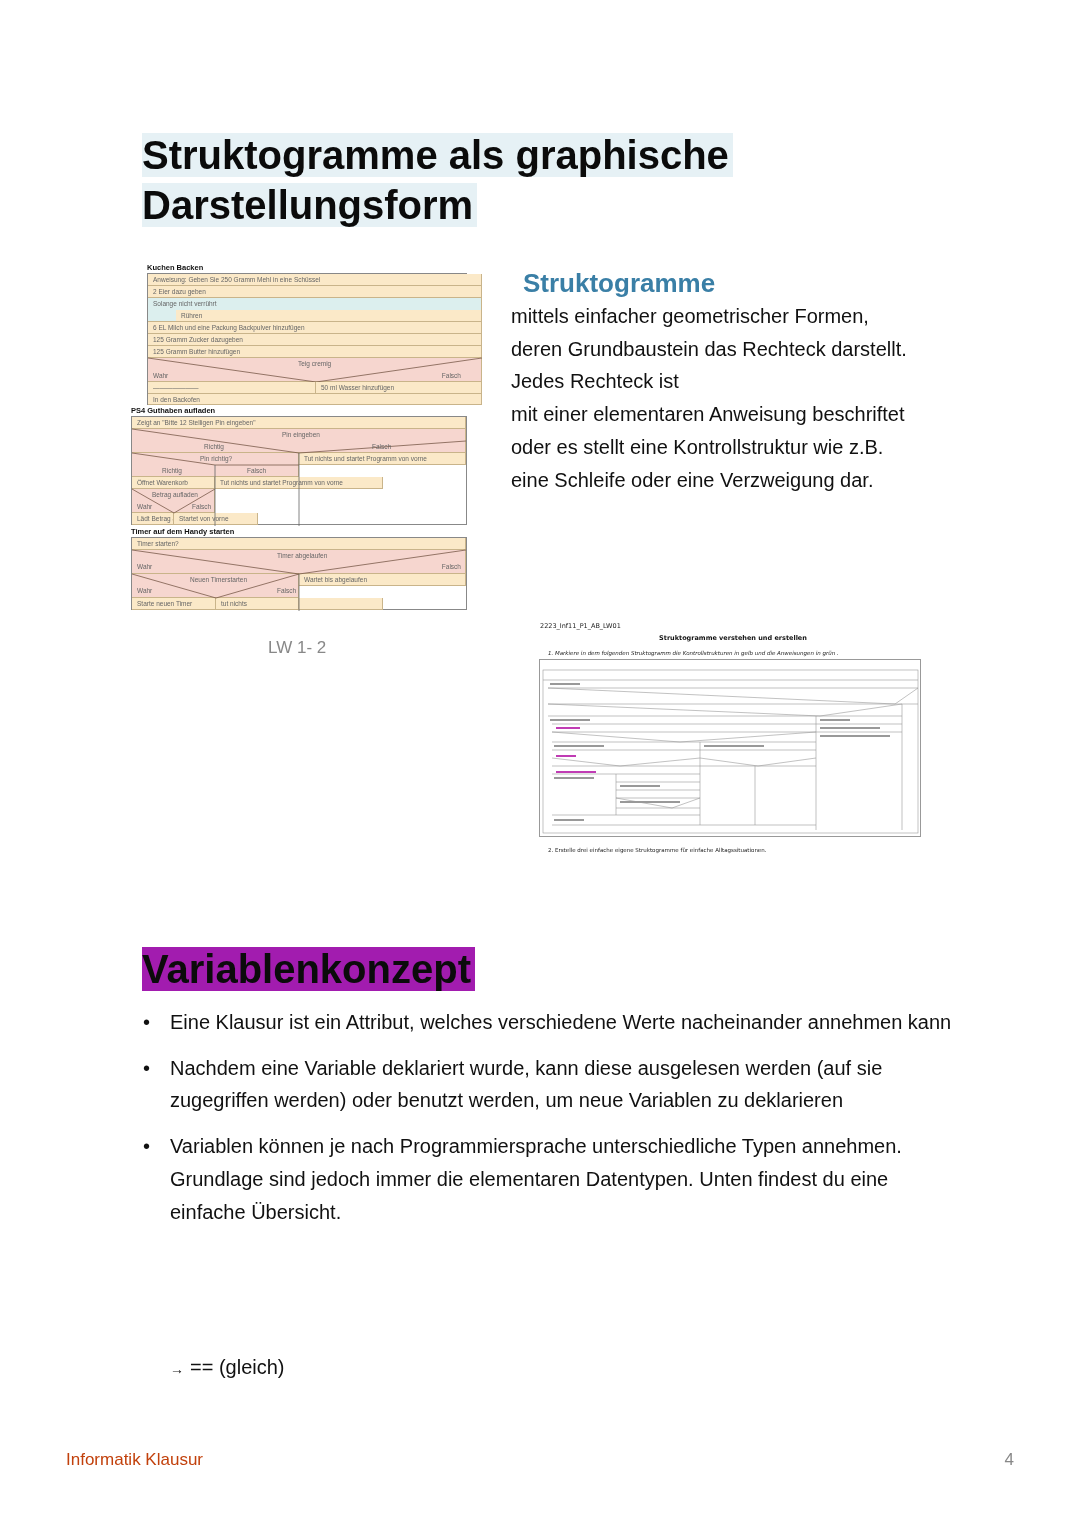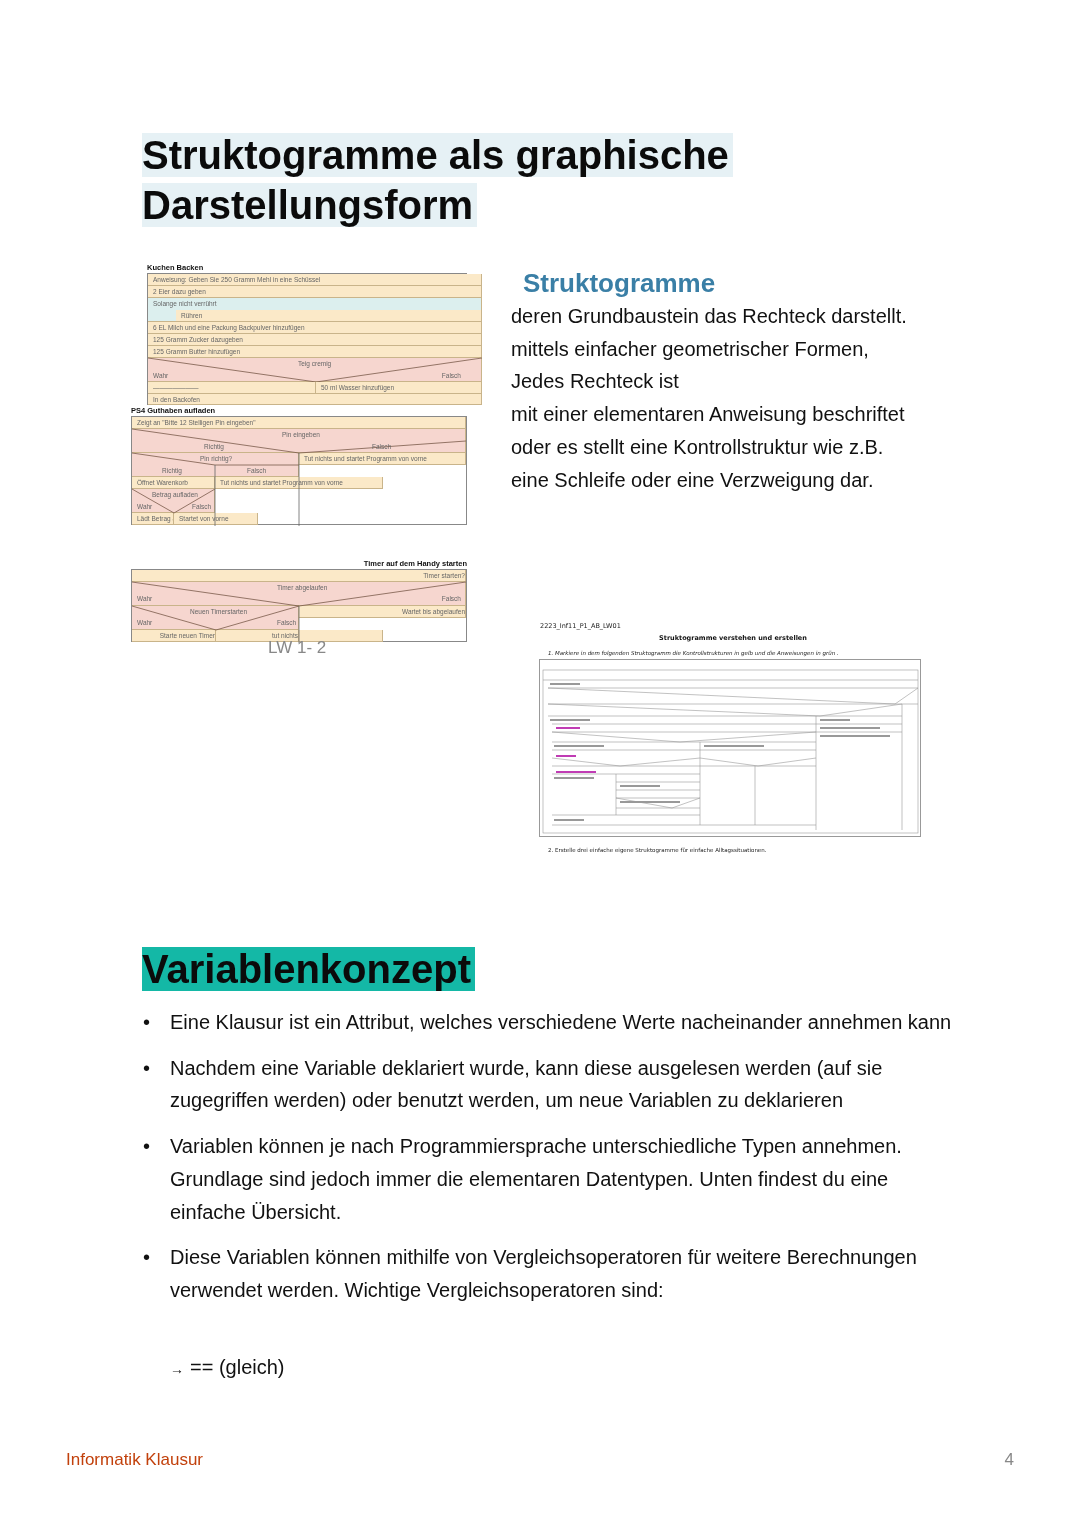--- a/index.html
+++ b/index.html
@@ -1,21 +1,21 @@
 <!DOCTYPE html>
 <html><head>
 <meta charset="utf-8">
 <style>
   * { box-sizing: border-box; margin: 0; padding: 0; }
   html, body { width: 1080px; height: 1528px; background: #ffffff; }
   body { position: relative; font-family: "Liberation Sans", sans-serif; color: #111; overflow: hidden; }
 
   .h1 { position: absolute; left: 142px; font-weight: bold; font-size: 40px; line-height: 50px; color: #0b0b0b; }
   .h1 span { background: #e6f1f5; padding: 0 4px 0 0; }
-  .h1.var span { background: #14b8a6; }
+  .h1.var span { background: #a21caf; }
 
   
   .sg { position: absolute; left: 131px; width: 336px; font-size: 6.5px; color: #666; }
   .sg-title { font-weight: bold; font-size: 7.5px; color: #111; height: 10px; line-height: 10px; }
   .sg-box { position: relative; border: 1px solid #888; background: #fff; }
   .cell { position: absolute; background: #fbe9c8; border-bottom: 1px solid #c9b48a; border-right: 1px solid #c9b48a; padding-left: 5px; line-height: 11px; white-space: nowrap; overflow: hidden; }
   .cell.loop { background: #dcefee; }
   .cell.cond { background: #f6d6cf; }
   .sg svg { position: absolute; left: 0; top: 0; }
   .lbl { position: absolute; white-space: nowrap; font-size: 6.5px; color: #666; }
@@ -97,21 +97,21 @@
     <div class="lbl" style="left:240px;top:26px;">Falsch</div>
     <div class="lbl" style="left:68px;top:38px;">Pin richtig?</div>
     <div class="lbl" style="left:30px;top:50px;">Richtig</div>
     <div class="lbl" style="left:115px;top:50px;">Falsch</div>
     <div class="lbl" style="left:20px;top:74px;">Betrag aufladen</div>
     <div class="lbl" style="left:5px;top:86px;">Wahr</div>
     <div class="lbl" style="left:60px;top:86px;">Falsch</div>
   </div>
 </div>
 
-<div class="sg" style="top:559px;text-align:right;">
+<div class="sg" style="top:527px;">
   <div class="sg-title">Timer auf dem Handy starten</div>
   <div class="sg-box" style="height:73px;">
     <div class="cell" style="left:0;top:0;width:334px;height:12px;">Timer starten?</div>
     <div class="cell cond" style="left:0;top:12px;width:334px;height:24px;"></div>
     <div class="cell cond" style="left:0;top:36px;width:167px;height:24px;"></div>
     <div class="cell" style="left:167px;top:36px;width:167px;height:12px;">Wartet bis abgelaufen</div>
     <div class="cell" style="left:0;top:60px;width:84px;height:12px;">Starte neuen Timer</div>
     <div class="cell" style="left:84px;top:60px;width:83px;height:12px;">tut nichts</div>
     <div class="cell" style="left:167px;top:60px;width:84px;height:12px;"></div>
     <svg width="336" height="73">
@@ -125,22 +125,22 @@
     <div class="lbl" style="left:58px;top:38px;">Neuen Timerstarten</div>
     <div class="lbl" style="left:5px;top:49px;">Wahr</div>
     <div class="lbl" style="left:145px;top:49px;">Falsch</div>
   </div>
 </div>
 
 <div class="caption">LW 1- 2</div>
 
 <div class="h2">Struktogramme</div>
 <div class="para">
+  <div>mittels einfacher geometrischer Formen,</div>
   <div>deren Grundbaustein das Rechteck darstellt.</div>
-  <div>mittels einfacher geometrischer Formen,</div>
   <div>Jedes Rechteck ist</div>
   <div>mit einer elementaren Anweisung beschriftet</div>
   <div>oder es stellt eine Kontrollstruktur wie z.B.</div>
   <div>eine Schleife oder eine Verzweigung dar.</div>
 </div>
 
 <div class="ws">
   <div class="ws-id">2223_Inf11_P1_AB_LW01</div>
   <div class="ws-title">Struktogramme verstehen und erstellen</div>
   <div class="ws-task1">1.  Markiere in dem folgenden Struktogramm die Kontrollstrukturen in gelb und die Anweisungen in grün .</div>
@@ -202,21 +202,20 @@
 </div>
 
 <div class="h1 var" style="top:944px;">
   <span>Variablenkonzept</span>
 </div>
 
 <ul class="bullets">
   <li>Eine Klausur ist ein Attribut, welches verschiedene Werte nacheinander annehmen kann</li>
   <li>Nachdem eine Variable deklariert wurde, kann diese ausgelesen werden (auf sie zugegriffen werden) oder benutzt werden, um neue Variablen zu deklarieren</li>
   <li>Variablen können je nach Programmiersprache unterschiedliche Typen annehmen. Grundlage sind jedoch immer die elementaren Datentypen. Unten findest du eine einfache Übersicht.</li>
-  <li>Diese Variablen können mithilfe von Vergleichsoperatoren für weitere Berechnungen verwendet werden. Wichtige Vergleichsoperatoren sind:</li>
 </ul>
 
 <div class="arrow-line">
   <span class="ar">→</span><span>== (gleich)</span>
 </div>
 
 <div class="footer-l">Informatik Klausur</div>
 <div class="footer-r">4</div>
 
 </body></html>

